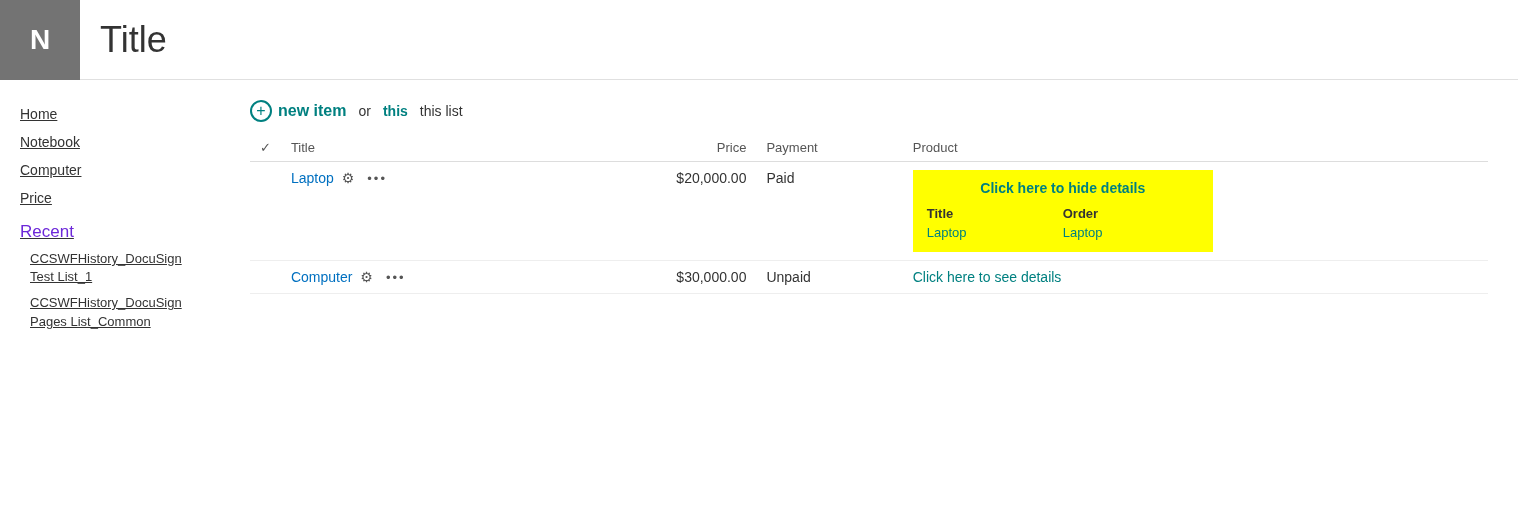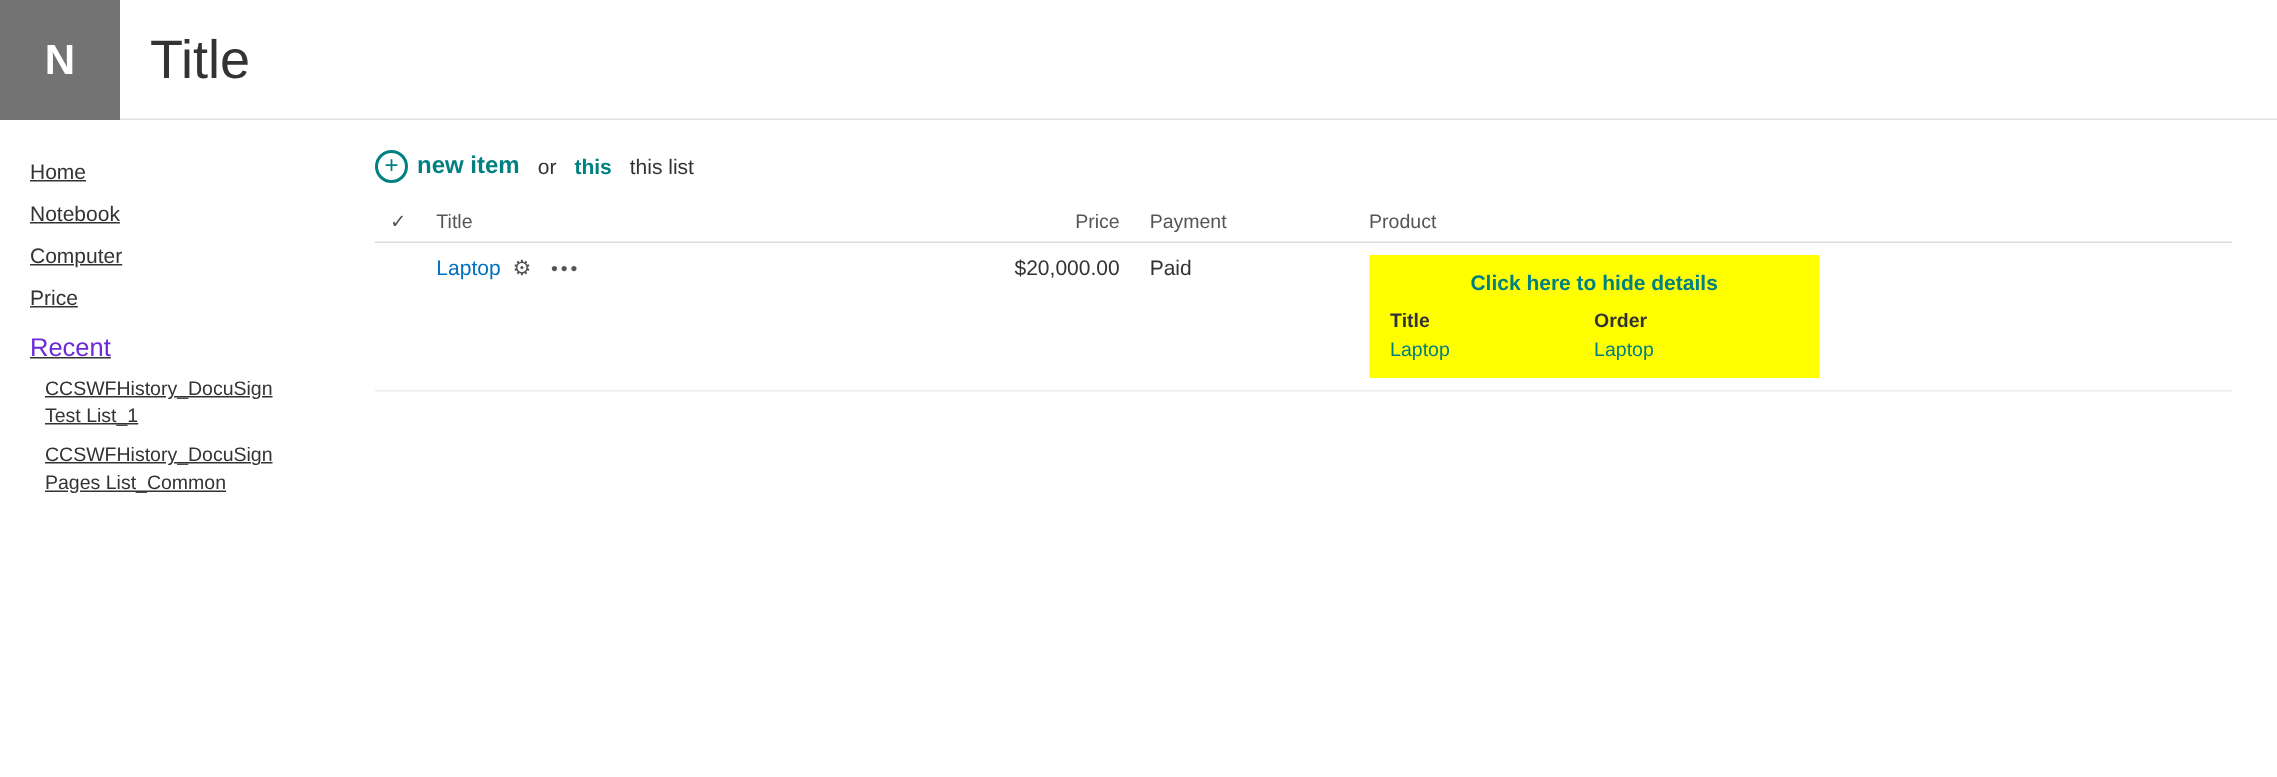--- a/index.html
+++ b/index.html
@@ -299,17 +299,31 @@
                   <tr>
                     <td>Laptop</td>
                     <td>Laptop</td>
                   </tr>
                 </tbody>
               </table>
             </div>
           </td>
         </tr>
 
+        <tr>
+          <td class="check-col"></td>
+          <td class="title-col">
+            <span class="item-title">Computer</span>
+            <span class="gear-icon">⚙</span>
+            &nbsp;
+            <span class="dots-menu" style="font-size:13px;">•••</span>
+          </td>
+          <td class="price-col" style="text-align:right;">$30,000.00</td>
+          <td class="payment-col">Unpaid</td>
+          <td class="product-col">
+            <span class="see-details-link">Click here to see details</span>
+          </td>
+        </tr>
       </tbody>
     </table>
 
   </div>
 </div>
 
 </body></html>

